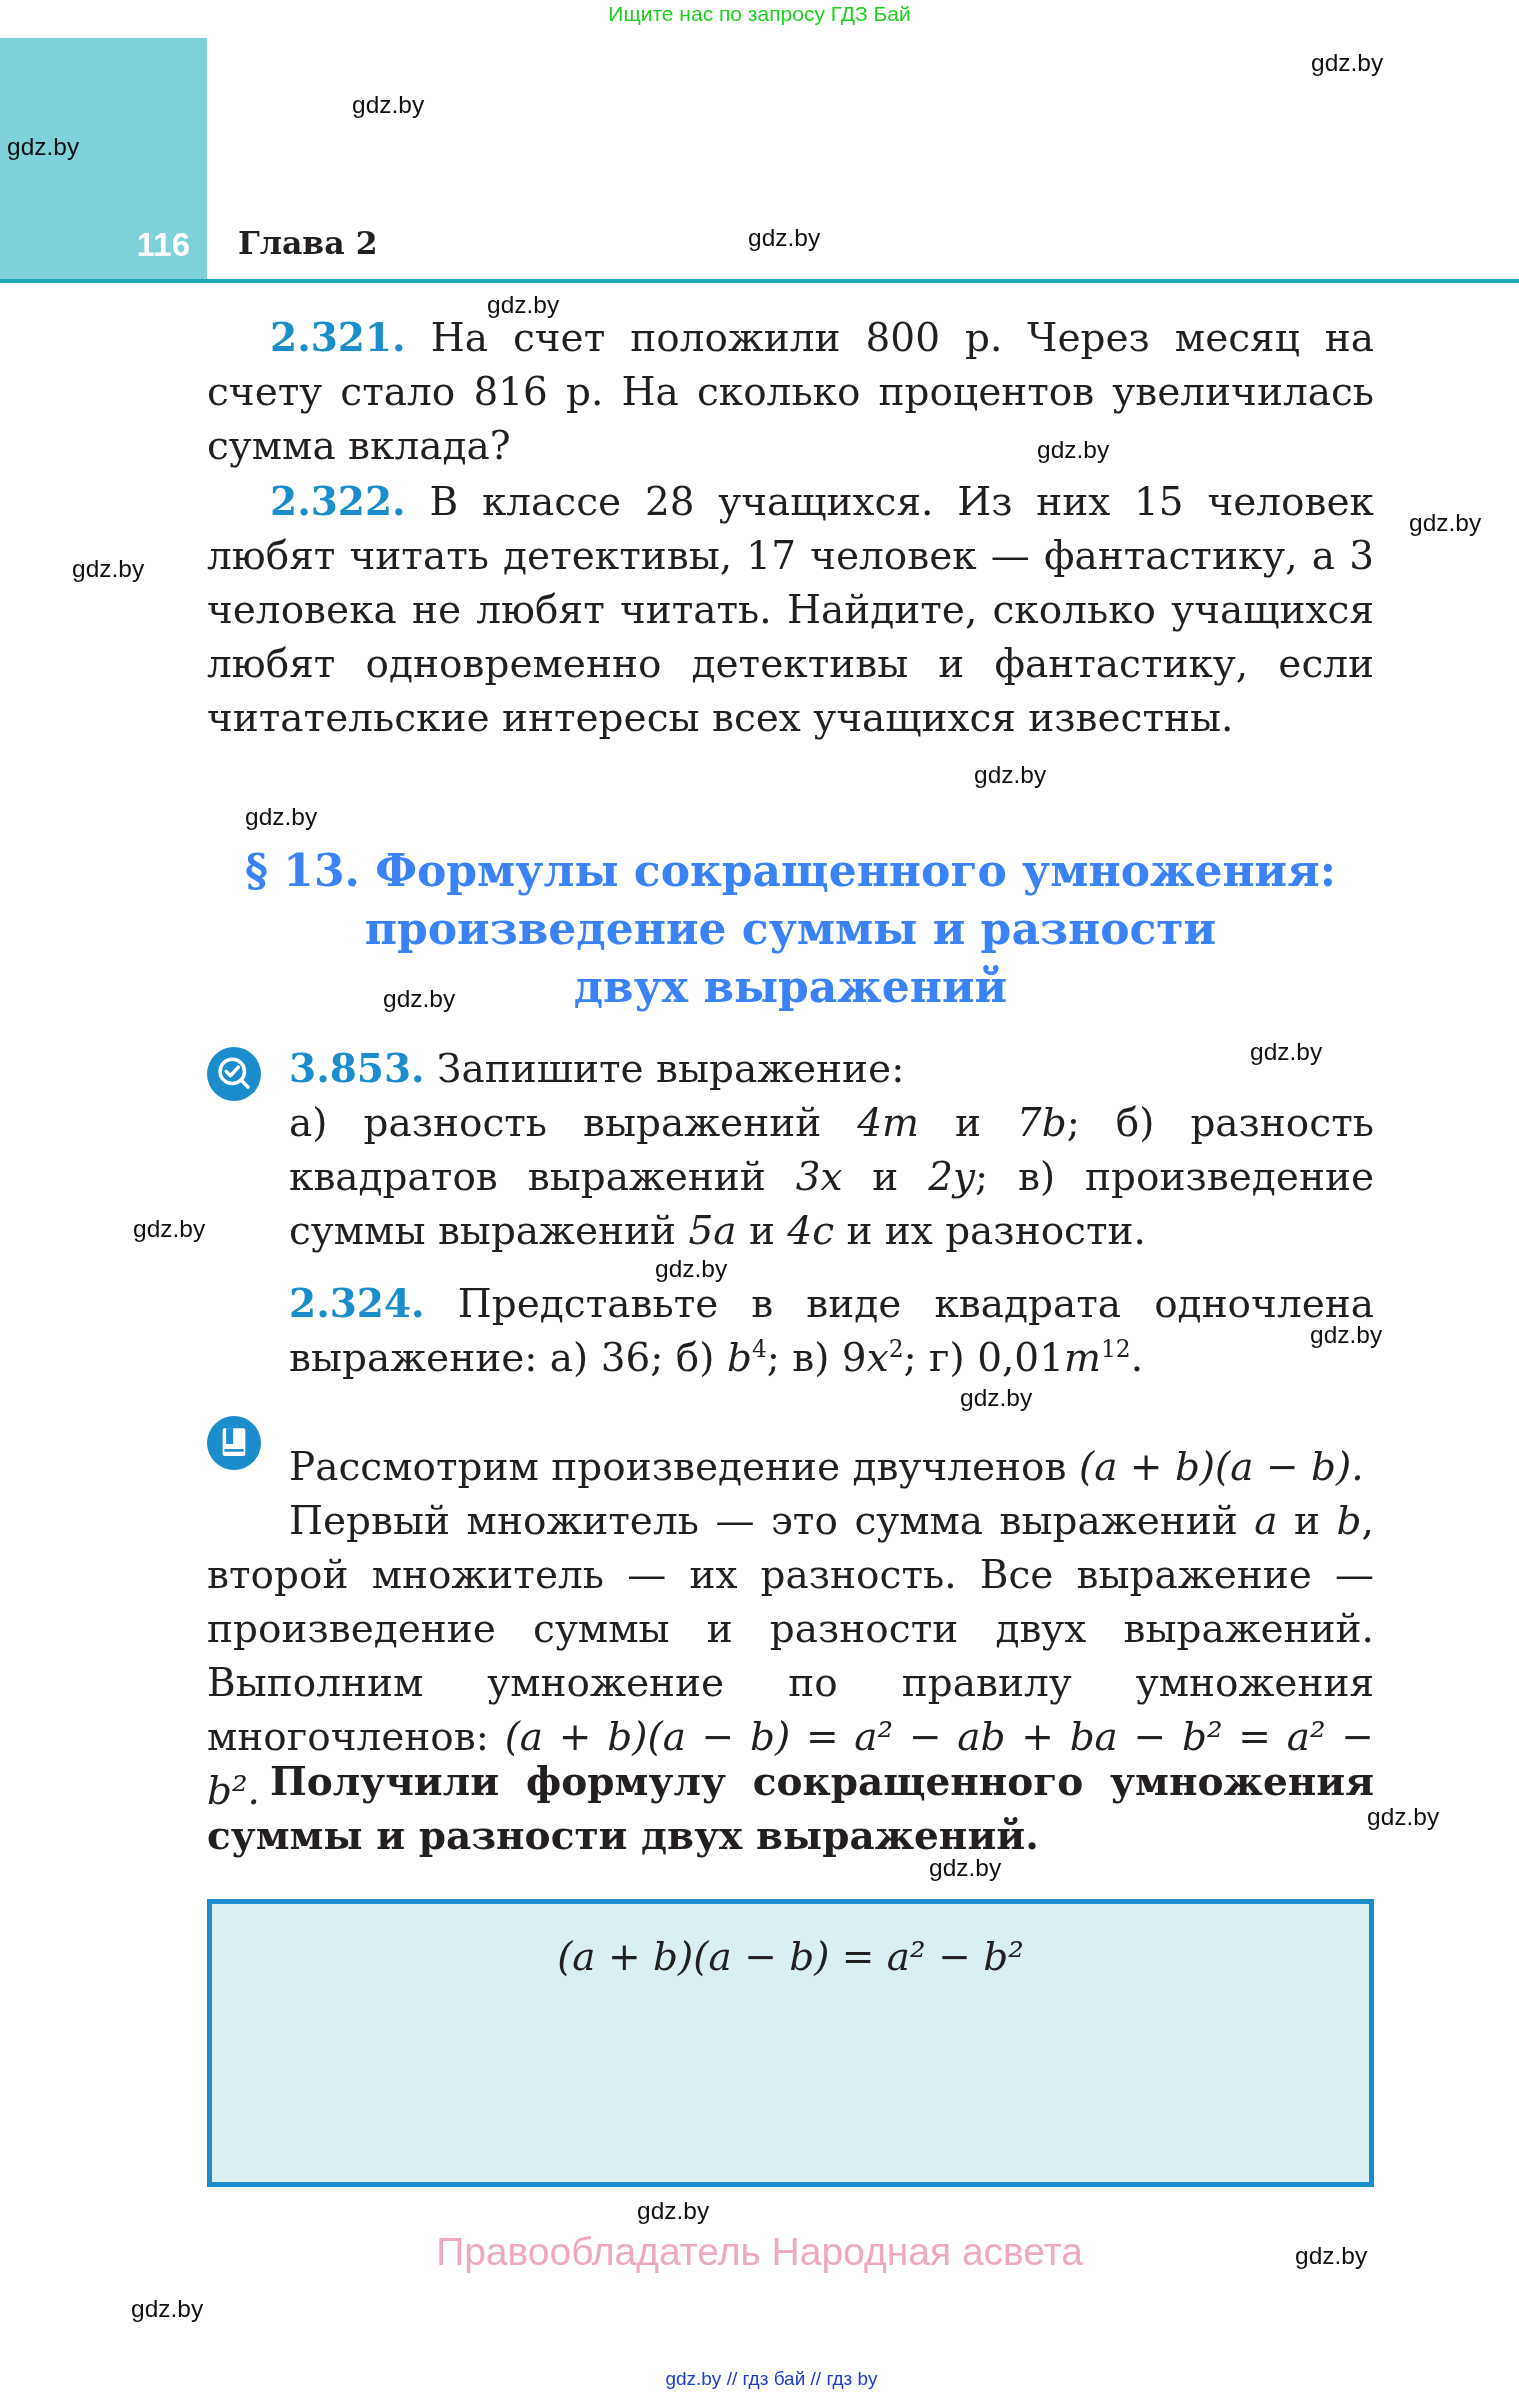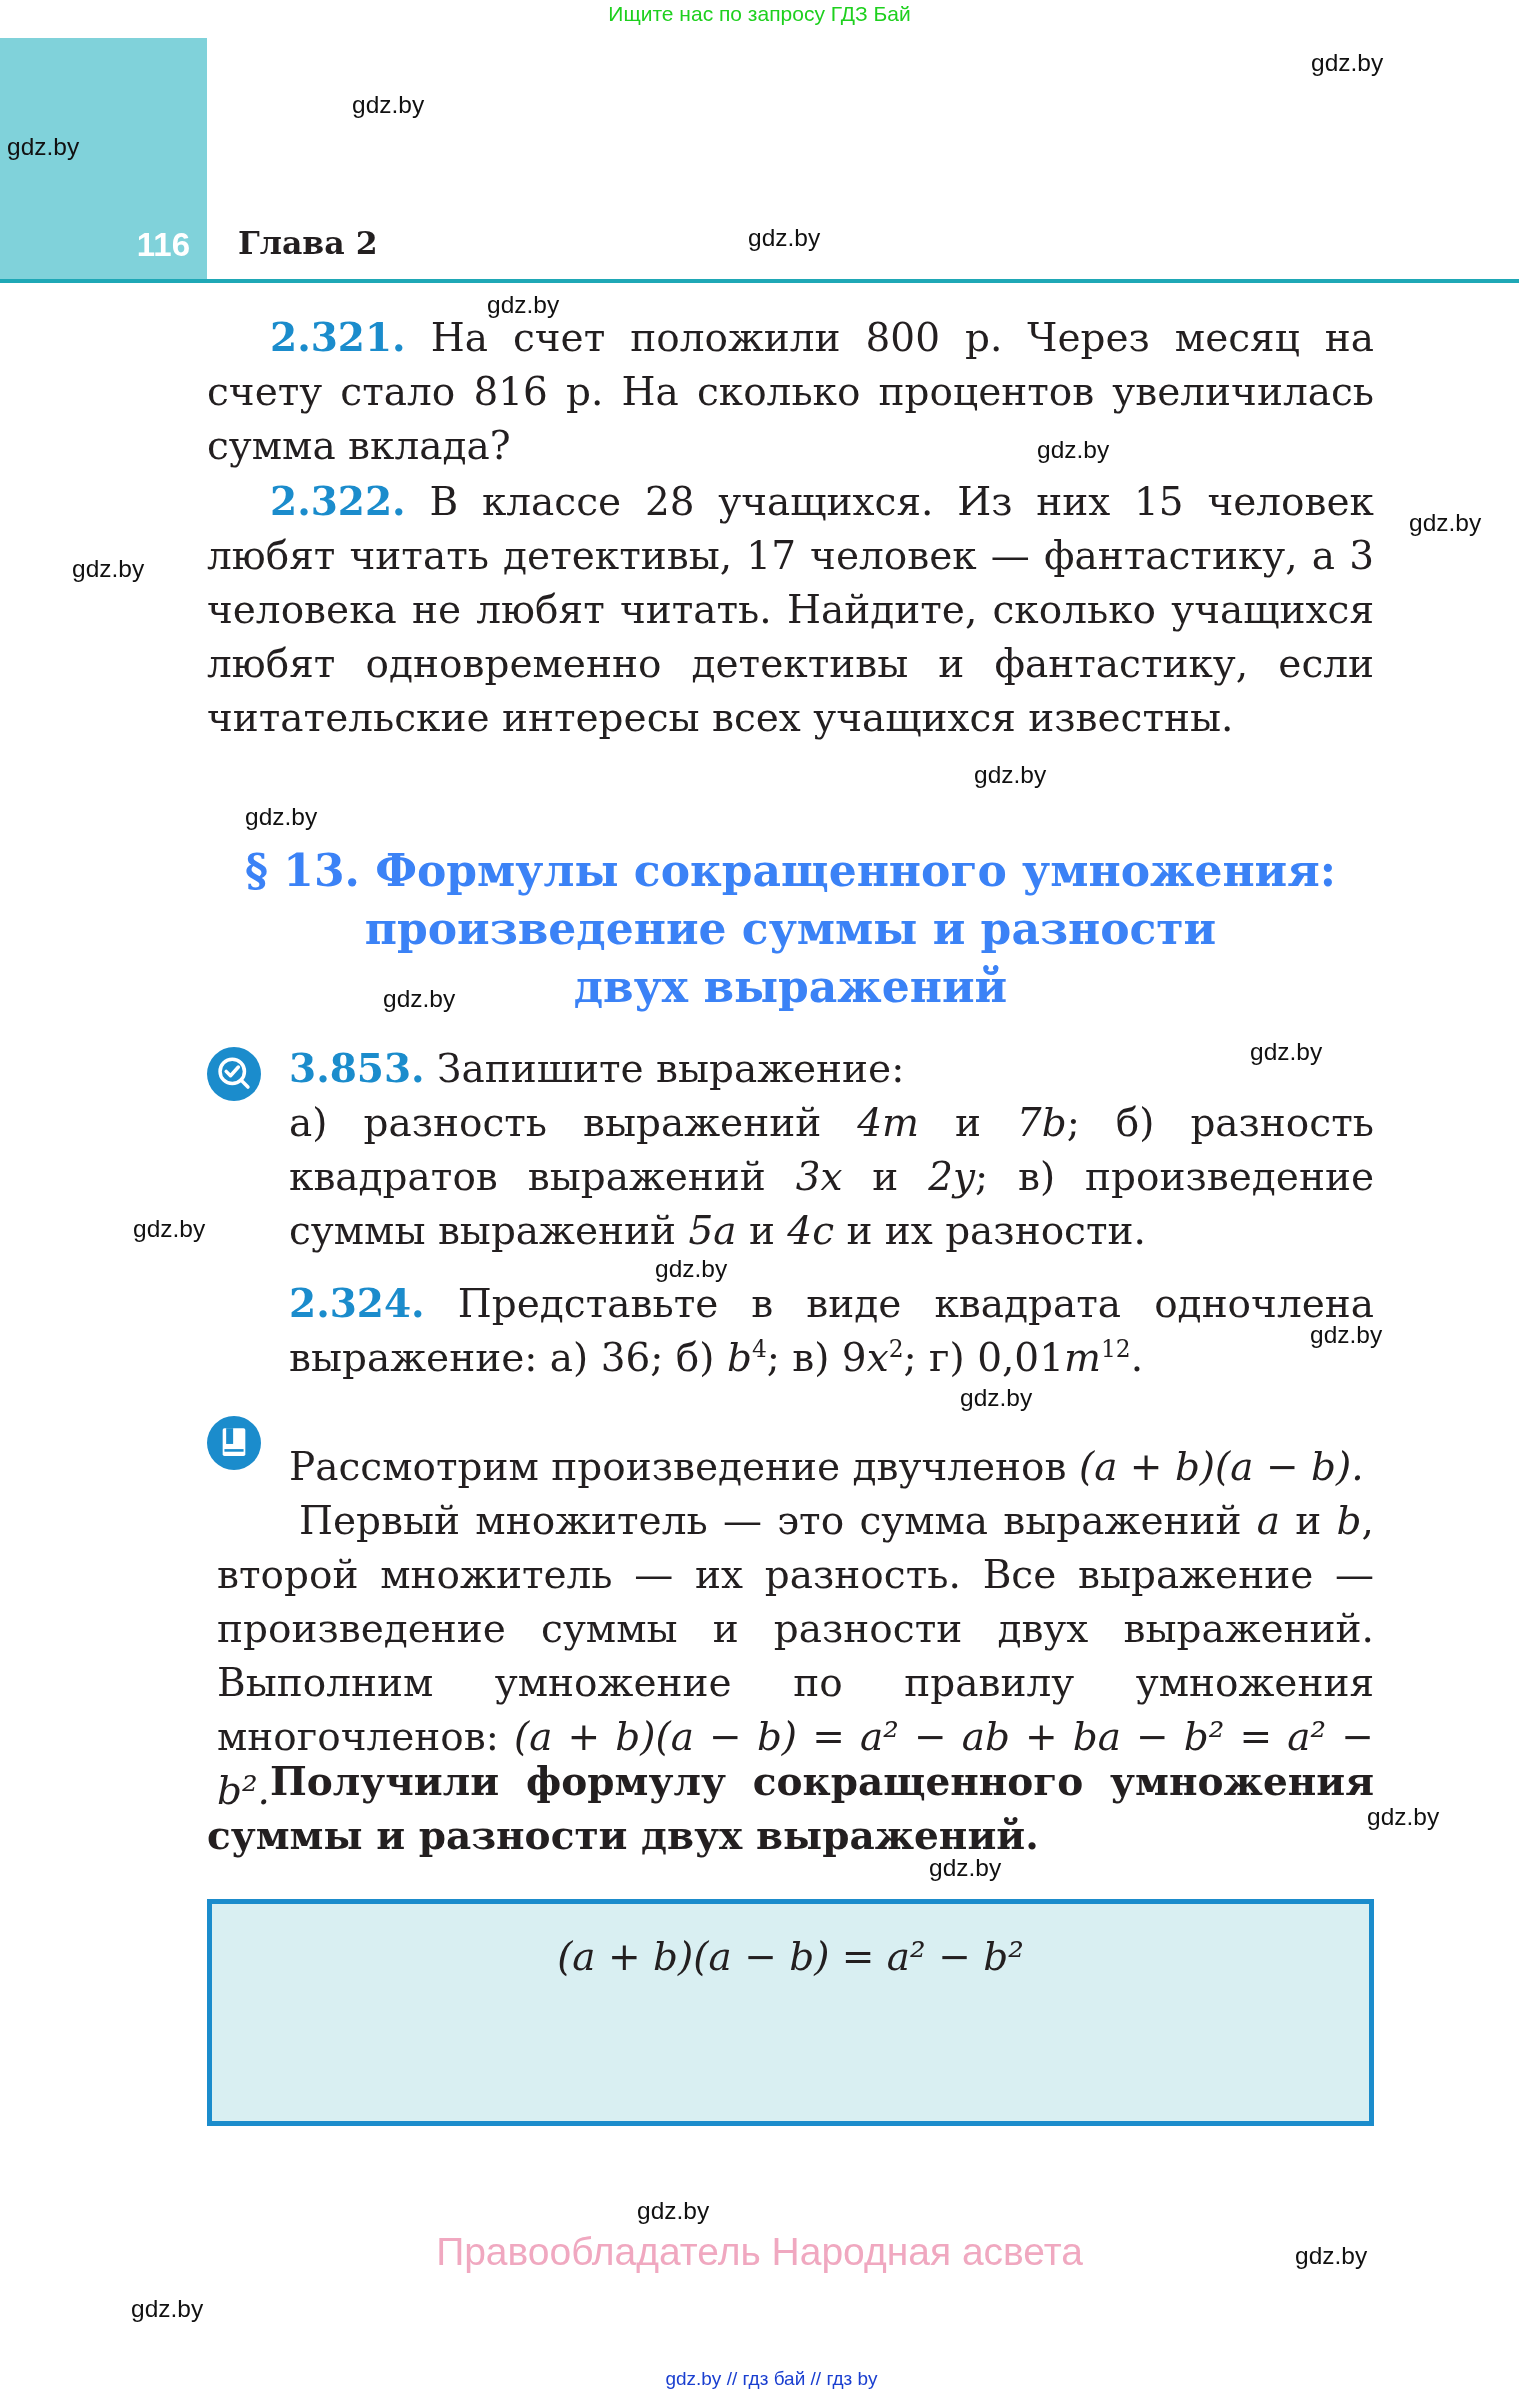--- a/index.html
+++ b/index.html
@@ -40,21 +40,21 @@
   }
   .icon-circle {
     position:absolute; width:54px; height:54px; border-radius:50%; background:#1b8ccc;
   }
   .math { font-family:"DejaVu Serif", serif; font-style:italic; }
   .bold-para {
     position:absolute; left:207px; width:1167px; top:1754px;
     font-family:"DejaVu Serif", serif; font-weight:bold; font-size:39px; line-height:54px; text-align:justify;
   }
   .rule-box {
-    position:absolute; left:207px; top:1899px; width:1167px; height:227px;
+    position:absolute; left:207px; top:1899px; width:1167px; height:288px;
     background:#d9eff2; border:5.3px solid #1b8ccc; box-sizing:border-box;
   }
   .rule-formula {
     position:absolute; left:0; width:100%; top:30px; text-align:center;
     font-family:"DejaVu Serif", serif; font-size:39px;
   }
   .rule-text {
     position:absolute; left:0; width:100%; top:84px; text-align:center;
     font-family:"DejaVu Serif", serif; font-weight:bold; font-size:37px; line-height:54px;
   }
@@ -146,21 +146,21 @@
     <rect x="18" y="14" width="26" height="32" rx="2" fill="#fff"></rect>
     <rect x="22" y="14" width="8" height="18" fill="#1b8ccc"></rect>
     <polygon points="22,32 26,28 30,32" fill="#1b8ccc"></polygon>
     <rect x="20" y="38" width="22" height="3" fill="#1b8ccc"></rect>
   </svg>
 </div>
 <div class="body-text" style="top:1440px;">
   <div style="padding-left:82px;">
     <span>Рассмотрим произведение двучленов </span><span class="math">(a + b)(a − b).</span>
   </div>
-  <div class="indent" style="text-indent:82px;margin-left:10px;">
+  <div class="indent" style="text-indent:82px;">
     <span>Первый множитель — это сумма выражений </span><span class="math">a</span><span> и </span><span class="math">b</span><span>, второй множитель — их разность. Все выражение — произведение суммы и разности двух выражений. Выполним умножение по правилу умножения многочленов: </span><span class="math">(a + b)(a − b) = a² − ab + ba − b² = a² − b².</span>
   </div>
 </div>
 
 <div class="bold-para indent">Получили формулу сокращенного умножения суммы и разности двух выражений.</div>
 
 <div class="rule-box">
   <div class="rule-formula math">(a + b)(a − b) = a² − b²</div>
 </div>
 

